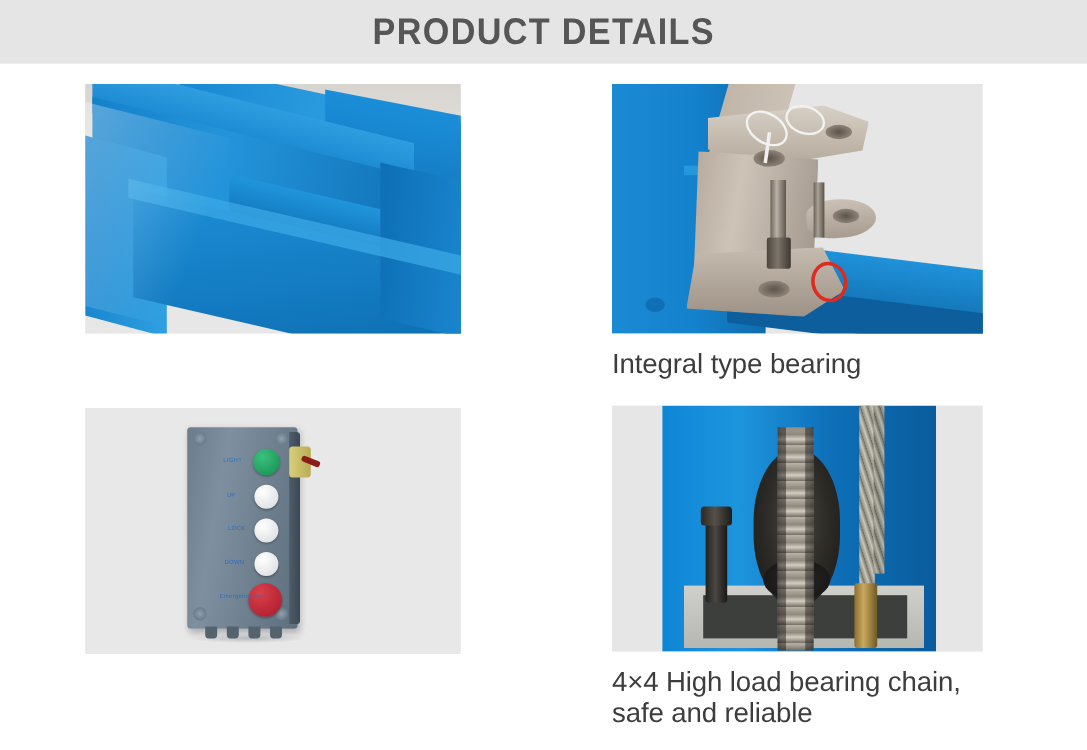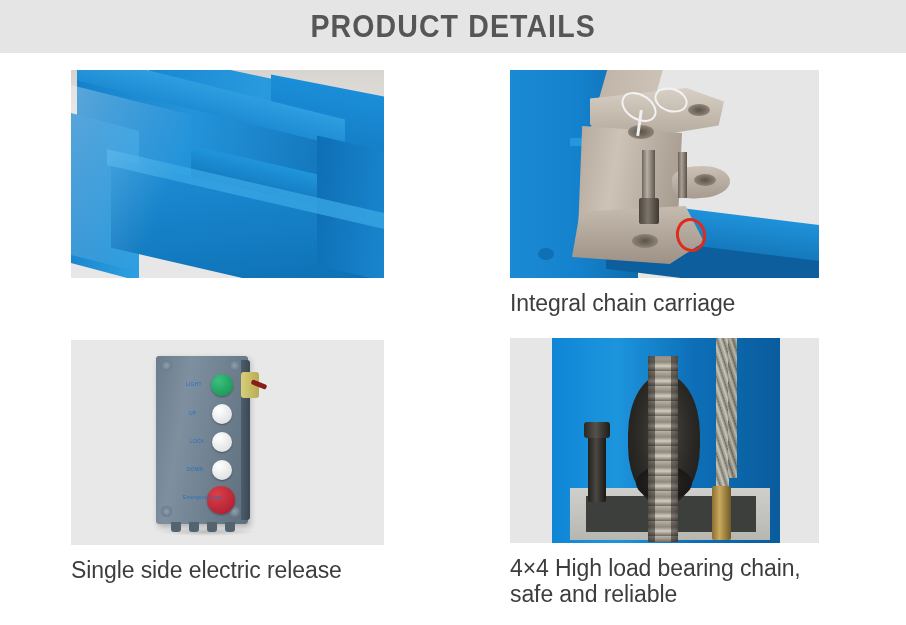--- a/index.html
+++ b/index.html
@@ -412,21 +412,21 @@
       <div class="hole h3"></div>
       <div class="hole h4"></div>
       <div class="pin"></div>
       <div class="pin-cap"></div>
       <div class="pin2"></div>
       <div class="wire w1"></div>
       <div class="wire w2"></div>
       <div class="w-stem"></div>
       <div class="red-ring"></div>
     </div>
-    <div class="caption">Integral chain carriage</div>
+    <div class="caption">Integral type bearing</div>
   </div>
 
   <div class="detail-card card-bl">
     <div class="photo ctrl-photo">
       <div class="box"></div>
       <div class="box-edge"></div>
       <div class="screw s1"></div>
       <div class="screw s2"></div>
       <div class="screw s3"></div>
       <div class="screw s4"></div>
@@ -441,21 +441,20 @@
       <div class="lbl l4">DOWN</div>
       <div class="lbl l5">Emergency stop</div>
       <div class="knob"></div>
       <div class="knob-lever"></div>
       <div class="gland g1"></div>
       <div class="gland g2"></div>
       <div class="gland g3"></div>
       <div class="gland g4"></div>
       <div class="shadow"></div>
     </div>
-    <div class="caption">Single side electric release</div>
   </div>
 
   <div class="detail-card card-br">
     <div class="photo chain-photo">
       <div class="blue-bg"></div>
       <div class="base"></div>
       <div class="base-inner"></div>
       <div class="sprocket"></div>
       <div class="sprocket-hub"></div>
       <div class="chain-strip"></div>

